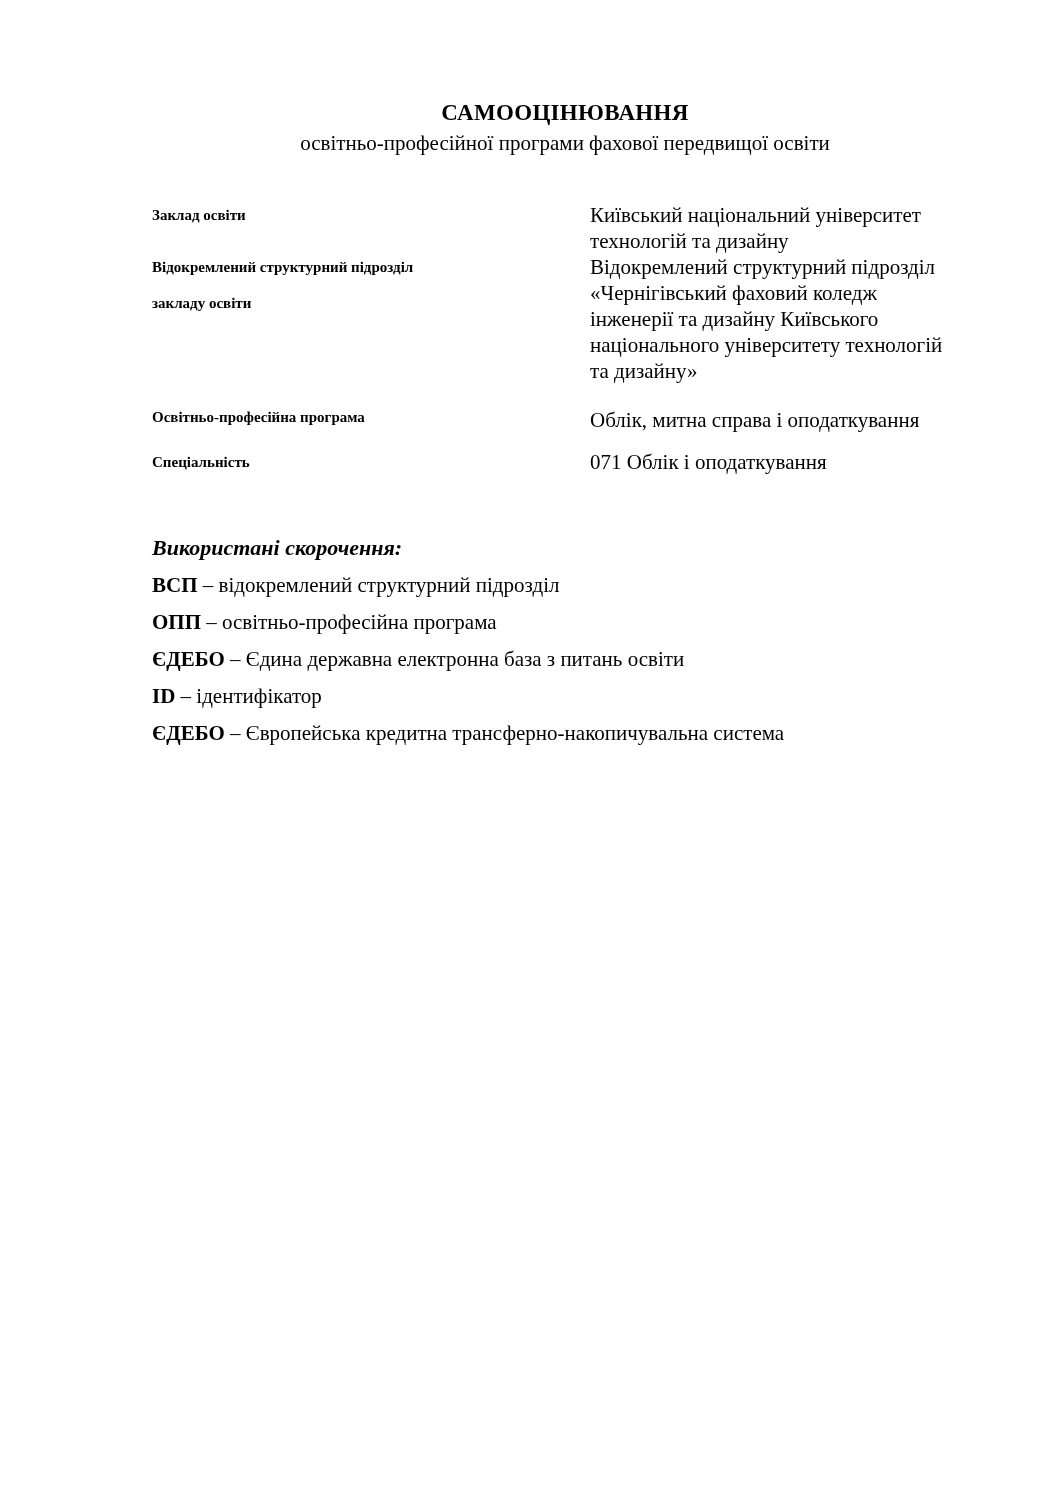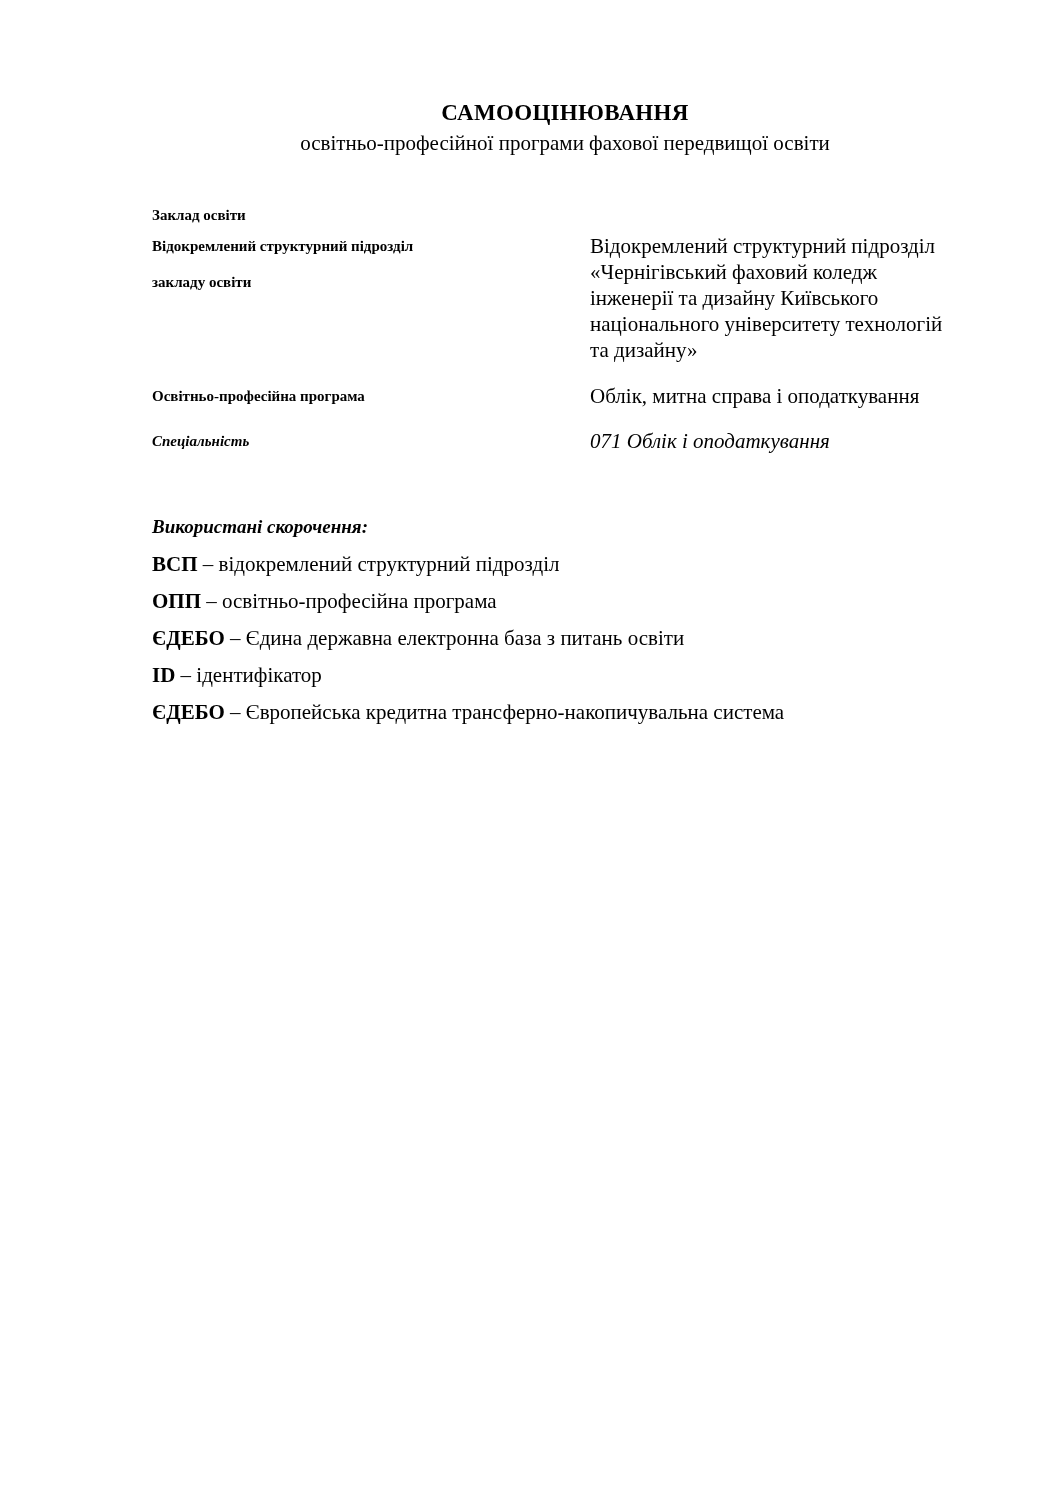--- a/index.html
+++ b/index.html
@@ -39,35 +39,35 @@
     line-height: 36px;
     margin-top: -5px;
     white-space: pre-line;
   }
   .info-value {
     flex: 1 1 auto;
     font-size: 21px;
     line-height: 26px;
     white-space: pre-line;
   }
-  .info-row.gap-lg { margin-top: 20px; }
-  .info-row.gap-md { margin-top: 14px; font-style: italic; }
+  .info-row.gap-lg { margin-top: 20px; align-items: center; }
+  .info-row.gap-md { margin-top: 14px; }
   .intro { margin-top: 55px; }
   .para {
     font-style: italic;
     font-size: 21px;
     line-height: 30px;
     text-align: justify;
     text-indent: 45px;
   }
   .abbr-section { margin-top: 39px; }
   .abbr-heading {
     font-weight: bold;
     font-style: italic;
-    font-size: 19px;
+    font-size: 22px;
     line-height: 26px;
   }
   .abbr-item {
     font-size: 21px;
     line-height: 26px;
     margin-top: 11px;
   }
   .abbr-term { font-weight: bold; font-family: Liberation Serif, serif; }
 </style>
 </head>
@@ -77,20 +77,22 @@
   <div class="content">
 
     <div class="title-block">
       <div class="doc-title">САМООЦІНЮВАННЯ</div>
       <div class="doc-subtitle">освітньо-професійної програми фахової передвищої освіти</div>
     </div>
 
     <div class="info-table">
       <div class="info-row">
         <div class="info-label">Заклад освіти</div>
+        <div class="info-value">Київський національний університет
+технологій та дизайну</div>
       </div>
       <div class="info-row">
         <div class="info-label">Відокремлений структурний підрозділ
 закладу освіти</div>
         <div class="info-value">Відокремлений структурний підрозділ
 «Чернігівський фаховий коледж
 інженерії та дизайну Київського
 національного університету технологій
 та дизайну»</div>
       </div>

